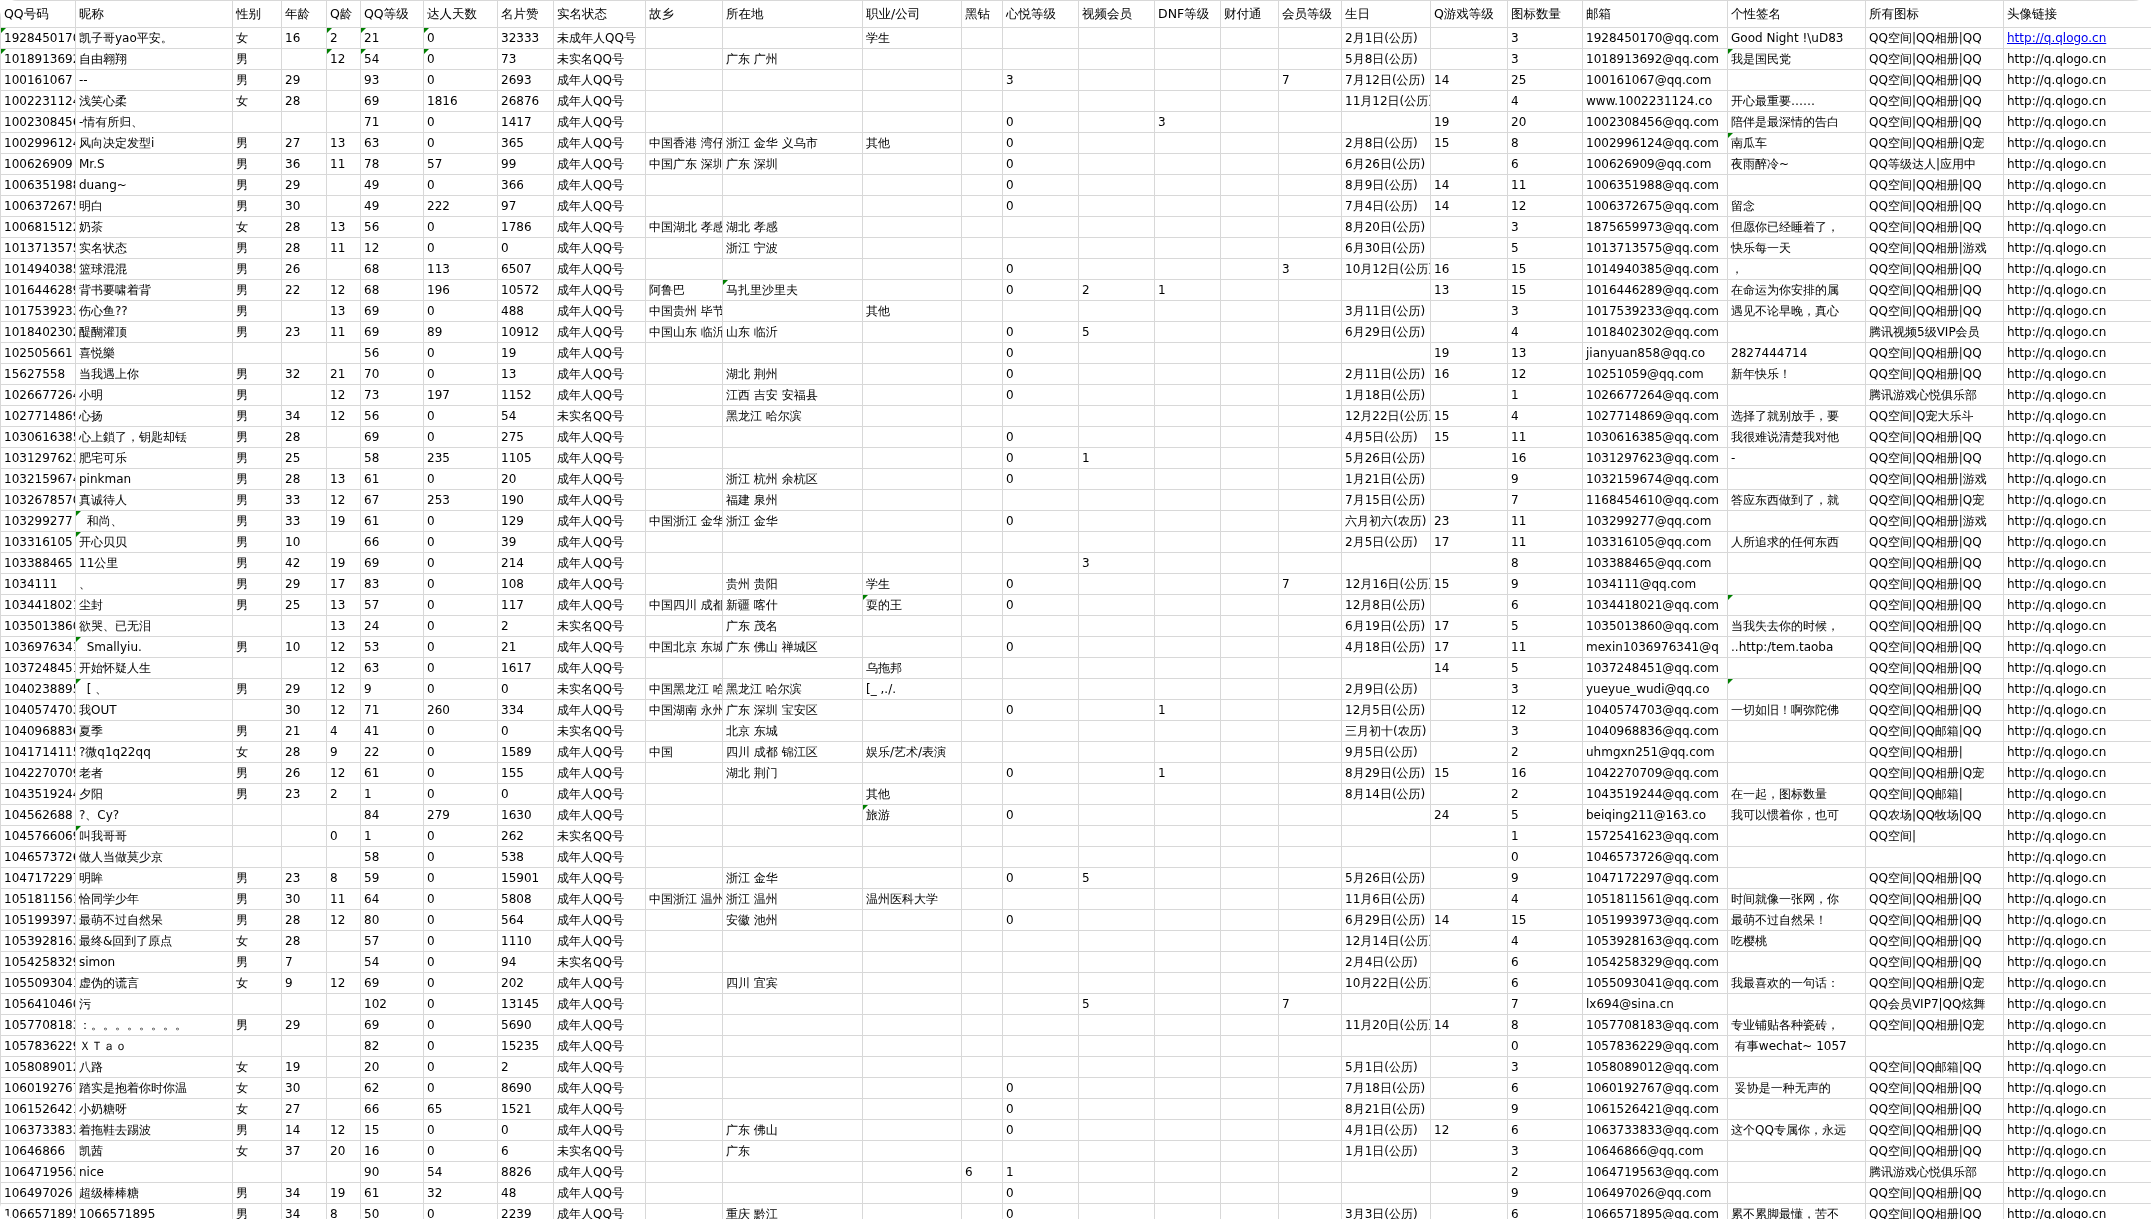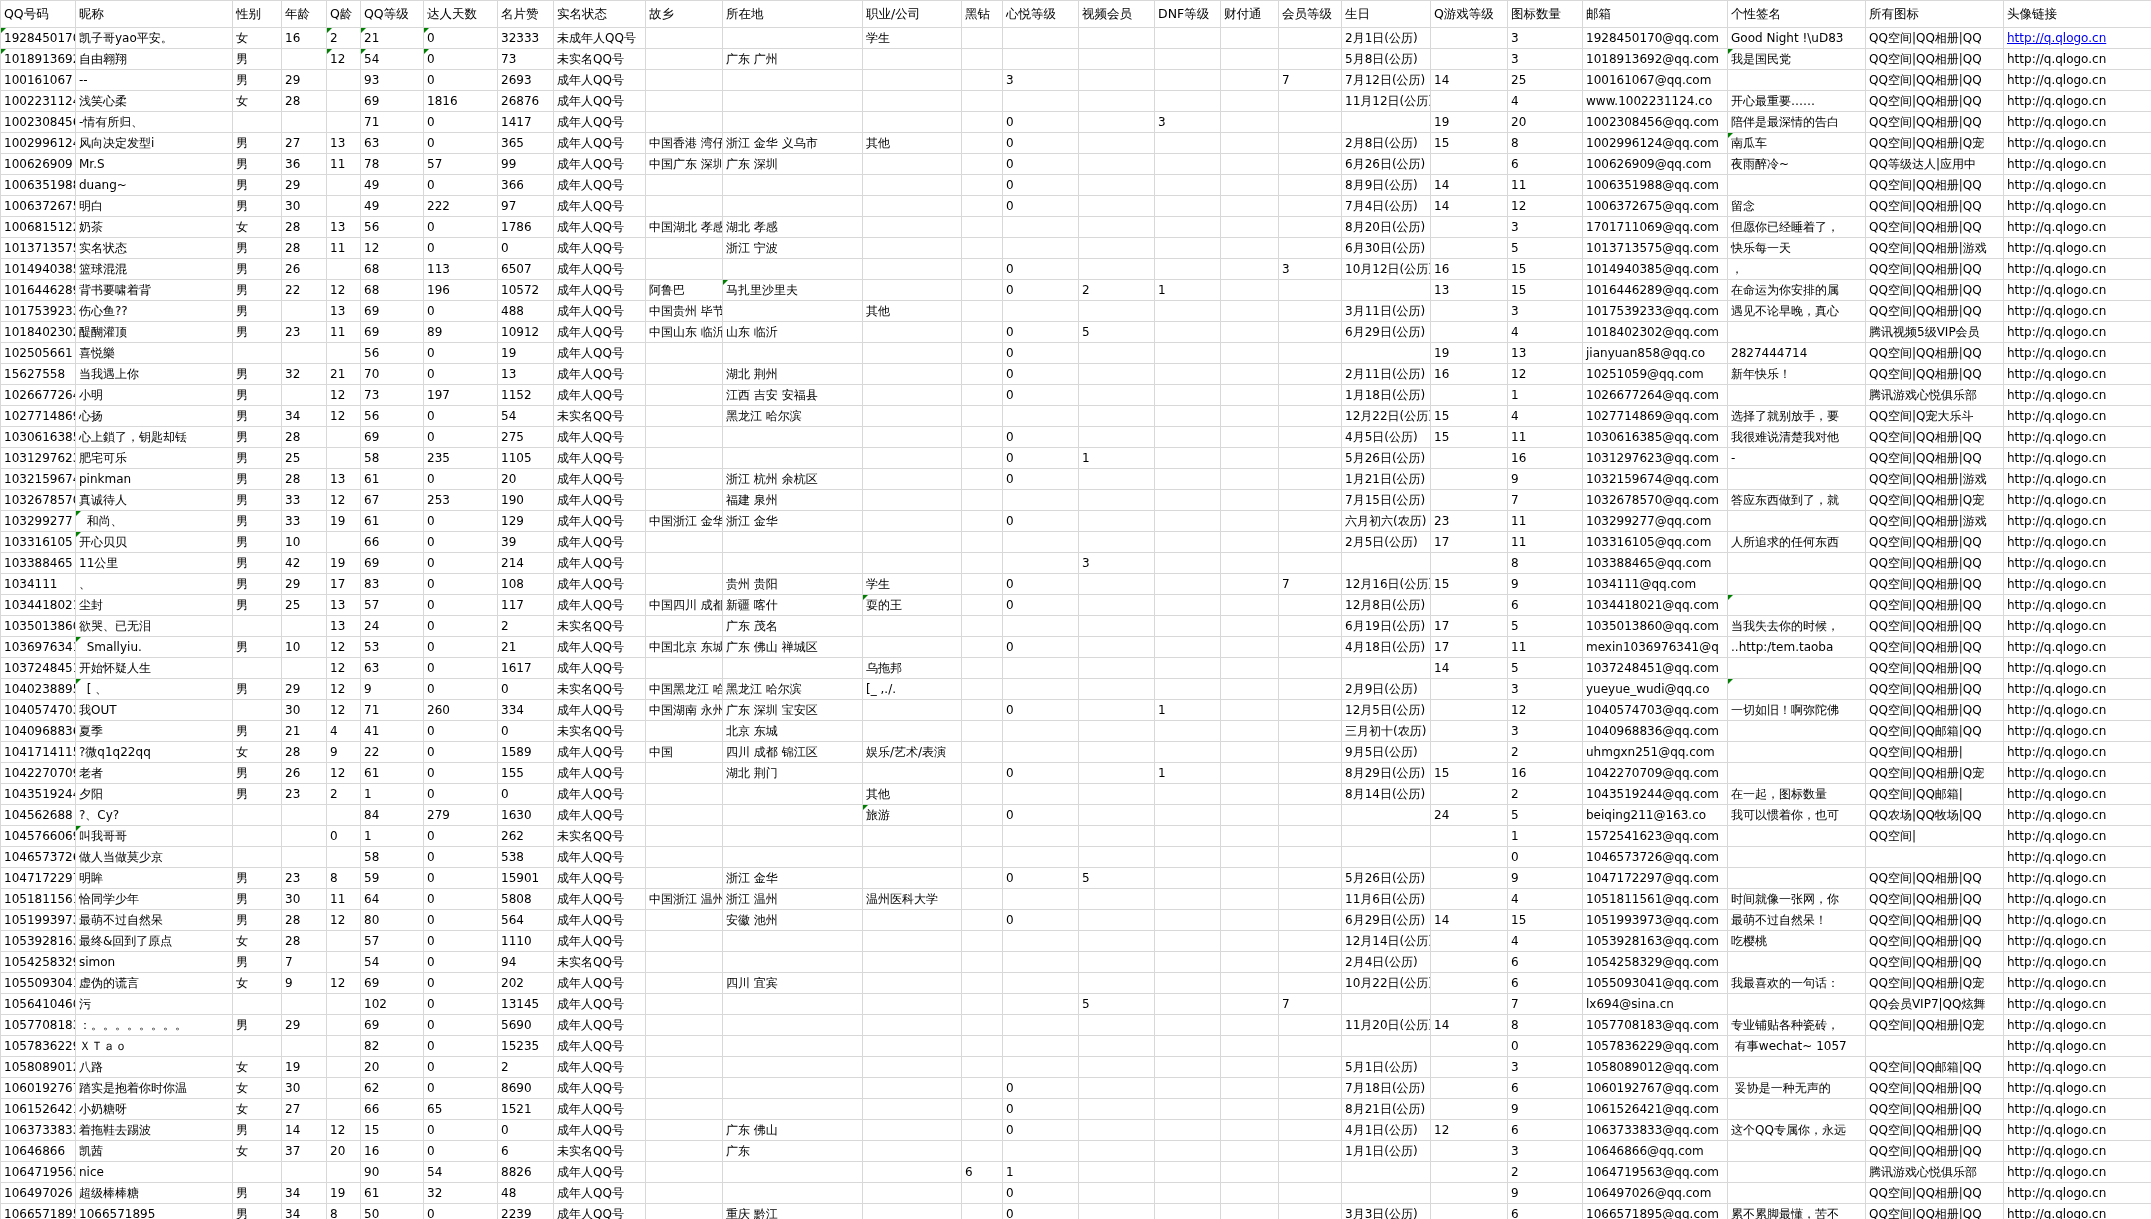--- a/index.html
+++ b/index.html
@@ -4,20 +4,21 @@
 <style>
   html,body{margin:0;padding:0;background:#fff;}
   .sheet{
     position:relative;
     width:2151px;height:1219px;
     overflow:hidden;
     background:#ffffff;
     font-family:"DejaVu Sans",sans-serif;
     font-size:12px;
     color:#000000;
+    border-radius:18px;
   }
   table.grid{
     border-collapse:collapse;
     table-layout:fixed;
     width:2151px;
   }
   table.grid th, table.grid td{
     border:1px solid #d8d8d8;
     padding:0 1px 0 3px;
     height:20px;
@@ -366,21 +367,21 @@
           <td></td>
           <td></td>
           <td></td>
           <td></td>
           <td></td>
           <td></td>
           <td></td>
           <td>8月20日(公历)</td>
           <td></td>
           <td>3</td>
-          <td>1701711069@qq.com</td>
+          <td>1875659973@qq.com</td>
           <td>但愿你已经睡着了，</td>
           <td>QQ空间|QQ相册|QQ</td>
           <td>http://q.qlogo.cn</td>
         </tr>
         <tr>
           <td>1013713575</td>
           <td>实名状态</td>
           <td>男</td>
           <td>28</td>
           <td>11</td>
@@ -717,21 +718,21 @@
           <td></td>
           <td></td>
           <td></td>
           <td></td>
           <td></td>
           <td></td>
           <td></td>
           <td>7月15日(公历)</td>
           <td></td>
           <td>7</td>
-          <td>1032678570@qq.com</td>
+          <td>1168454610@qq.com</td>
           <td>答应东西做到了，就</td>
           <td>QQ空间|QQ相册|Q宠</td>
           <td>http://q.qlogo.cn</td>
         </tr>
         <tr>
           <td>103299277</td>
           <td class="marker">  和尚、</td>
           <td>男</td>
           <td>33</td>
           <td>19</td>

